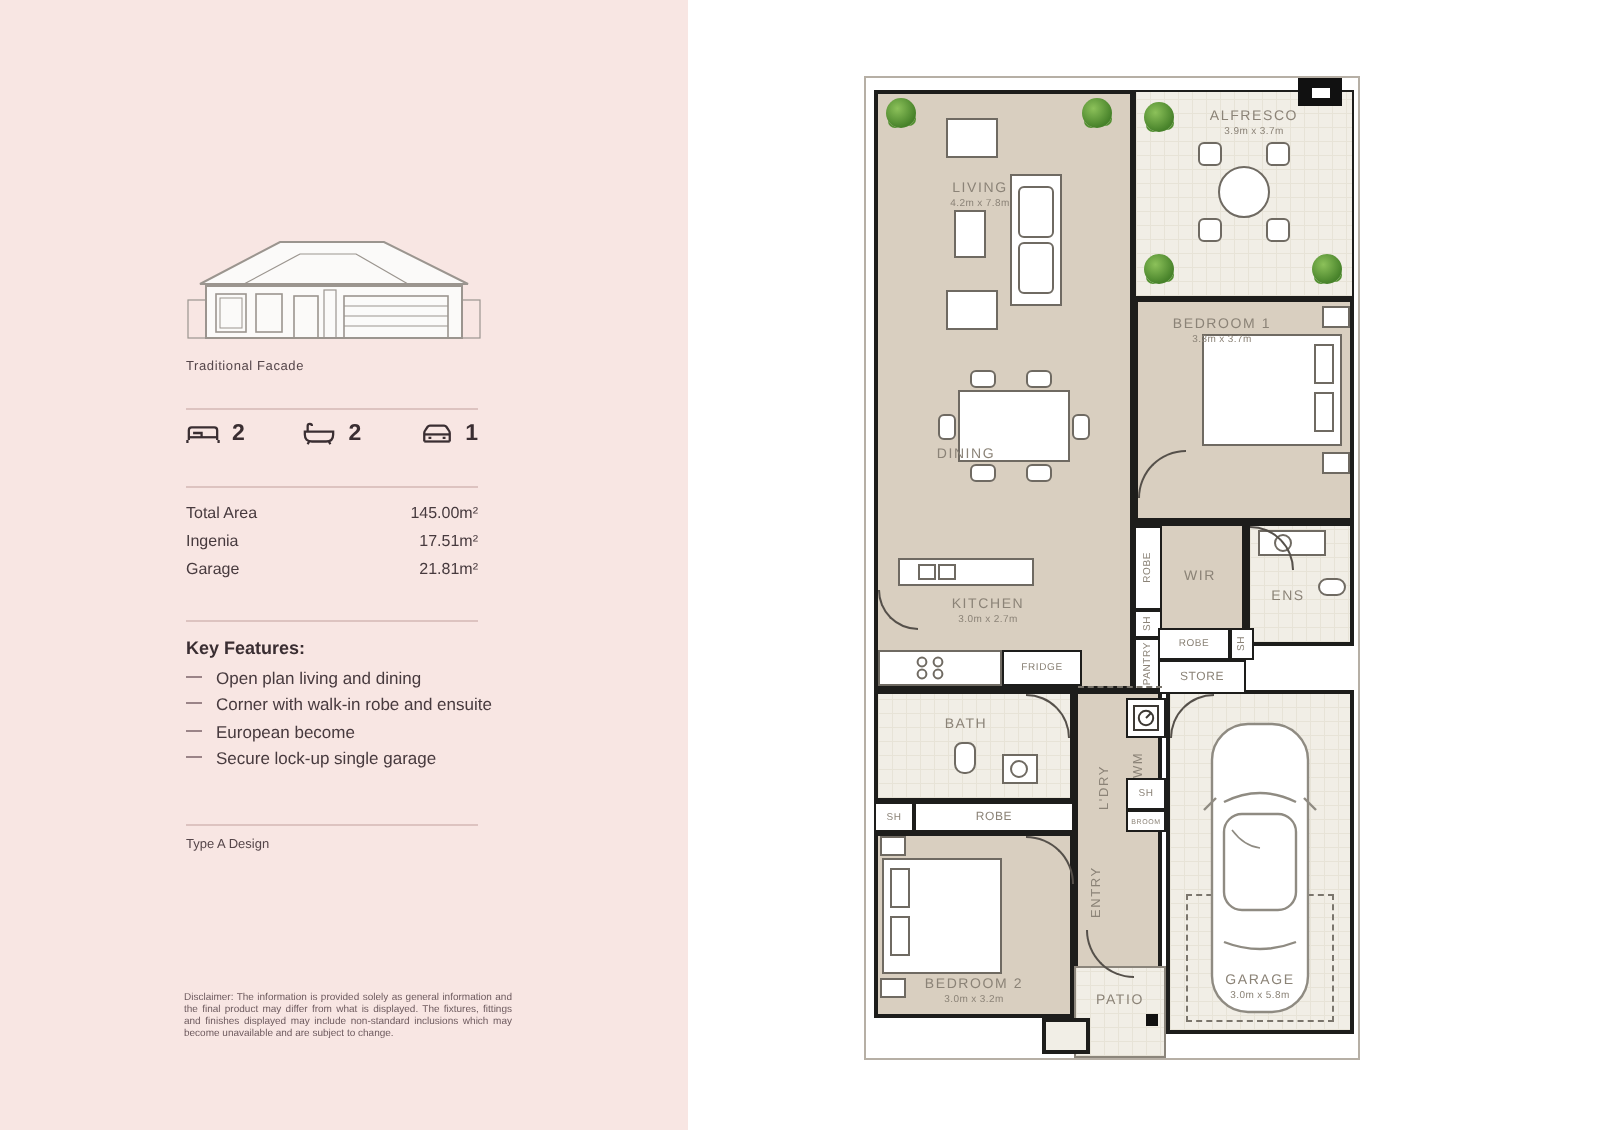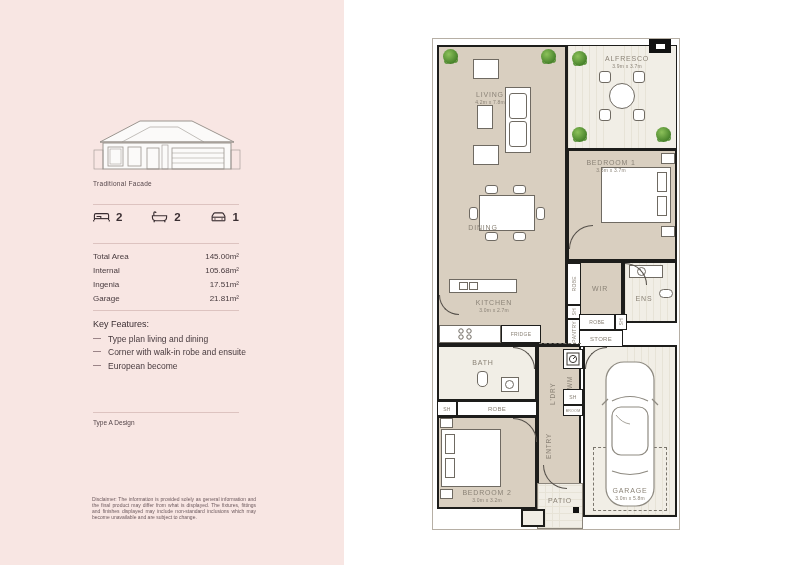--- a/index.html
+++ b/index.html
@@ -12,21 +12,21 @@
   .facade{position:absolute;left:92px;top:112px;width:150px;height:62px;}
   .facade-label{position:absolute;left:93px;top:180px;font-size:6.5px;color:#55464a;letter-spacing:.3px;}
   .hr{position:absolute;left:93px;width:146px;height:1px;background:#ddc3c0;}
   .stats{position:absolute;left:93px;top:210px;width:146px;display:flex;justify-content:space-between;}
   .stat{display:flex;align-items:center;gap:6px;}
   .stat svg{width:17px;height:13px;}
   .stat-num{font-size:11.5px;color:#3a2e32;font-weight:bold;}
   .areas{position:absolute;left:93px;top:249px;width:146px;}
   .area-row{display:flex;justify-content:space-between;font-size:8px;color:#473a3e;
             height:14px;align-items:center;}
-  .kf-title{position:absolute;left:93px;top:319px;font-size:9px;font-weight:normal;color:#3a2e32;}
+  .kf-title{position:absolute;left:93px;top:319px;font-size:9px;font-weight:bold;color:#3a2e32;}
   .kf-list{position:absolute;left:93px;top:334px;width:180px;}
   .kf-item{position:relative;font-size:8.5px;color:#473a3e;padding-left:15px;height:13.4px;}
   .kf-item::before{content:"";position:absolute;left:0;top:4px;width:8px;height:1px;background:#9b8488;}
   .type-label{position:absolute;left:93px;top:419px;font-size:6.5px;color:#55464a;}
   .brand{position:absolute;left:92px;top:461px;display:flex;align-items:center;color:#5d2f3f;}
   .logo-ing{font-size:10px;font-weight:bold;letter-spacing:.2px;position:relative;}
   .logo-star{position:absolute;top:-6px;right:-1px;font-size:6px;color:#5d2f3f;}
   .logo-life{font-size:10px;margin-left:2px;}
   .logo-sep{width:1px;height:16px;background:#5d2f3f;margin:0 8px;}
   .logo-comm{font-size:11.5px;font-weight:bold;letter-spacing:1.5px;}
@@ -117,40 +117,37 @@
     </div>
 
     <div class="hr" style="top:243px"></div>
 
     <div class="areas">
       <div class="area-row">
         <span>Total Area</span>
         <span>145.00m²</span>
       </div>
       <div class="area-row">
-        <span>Internal</span>
-        <span>105.68m²</span>
-      </div>
-      <div class="area-row">
         <span>Ingenia</span>
         <span>17.51m²</span>
       </div>
       <div class="area-row">
         <span>Garage</span>
         <span>21.81m²</span>
       </div>
     </div>
 
     <div class="hr" style="top:310px"></div>
 
     <div class="kf-title">Key Features:</div>
     <div class="kf-list">
-      <div class="kf-item">Type plan living and dining</div>
+      <div class="kf-item">Open plan living and dining</div>
       <div class="kf-item">Corner with walk-in robe and ensuite</div>
       <div class="kf-item">European become</div>
+      <div class="kf-item">Secure lock-up single garage</div>
     </div>
 
     <div class="hr" style="top:412px"></div>
     <div class="type-label">Type A Design</div>
 
 
     <div class="disclaimer">Disclaimer: The information is provided solely as general information and the final product may differ from what is displayed. The fixtures, fittings and finishes displayed may include non-standard inclusions which may become unavailable and are subject to change.</div>
   </div>
 
   <div class="plan">

